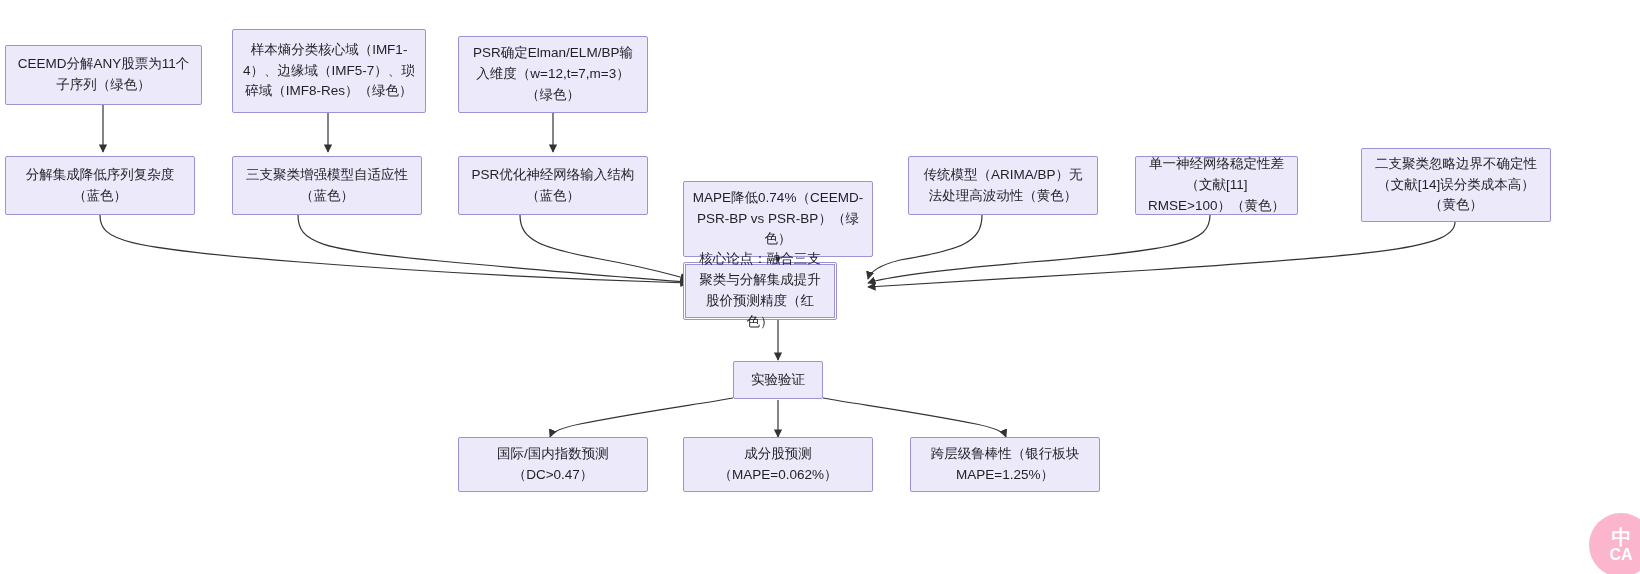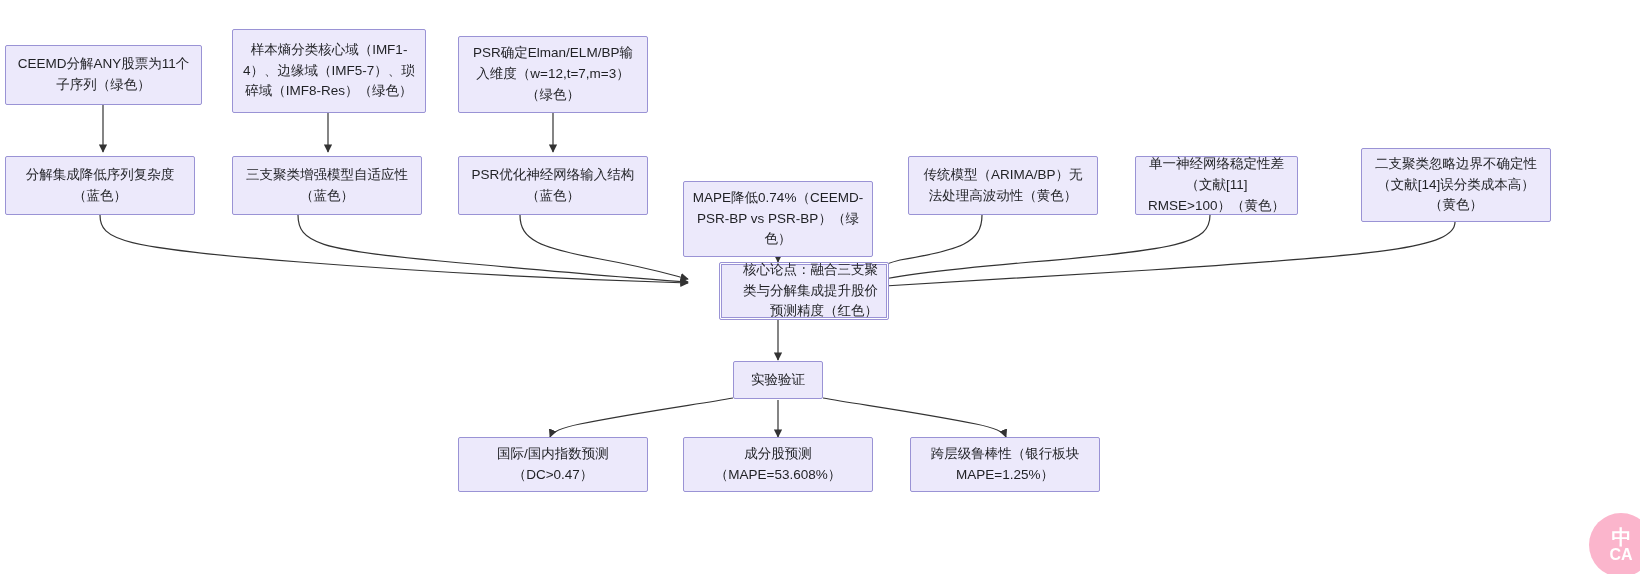--- a/index.html
+++ b/index.html
@@ -147,34 +147,34 @@
   </div>
 
   <div class="node" style="left:1135px; top:156px; width:163px; height:59px;">
     <span>单一神经网络稳定性差（文献[11] RMSE&gt;100）（黄色）</span>
   </div>
 
   <div class="node" style="left:1361px; top:148px; width:190px; height:74px;">
     <span>二支聚类忽略边界不确定性（文献[14]误分类成本高）（黄色）</span>
   </div>
 
-  <div class="node hub" style="left:719px; top:262px; width:170px; height:58px;text-align:right;">
+  <div class="node hub" style="left:683px; top:262px; width:154px; height:58px;">
     <span>核心论点：融合三支聚类与分解集成提升股价预测精度（红色）</span>
   </div>
 
   <div class="node" style="left:733px; top:361px; width:90px; height:38px;">
     <span>实验验证</span>
   </div>
 
   <div class="node" style="left:458px; top:437px; width:190px; height:55px;">
     <span>国际/国内指数预测（DC&gt;0.47）</span>
   </div>
 
   <div class="node" style="left:683px; top:437px; width:190px; height:55px;">
-    <span>成分股预测（MAPE=53.608%）</span>
+    <span>成分股预测（MAPE=0.062%）</span>
   </div>
 
   <div class="node" style="left:910px; top:437px; width:190px; height:55px;">
     <span>跨层级鲁棒性（银行板块MAPE=1.25%）</span>
   </div>
 
   <div class="watermark" style="left:1589px; top:513px;">
     <div class="wm-inner">
       <span>中</span>
       <span class="wm-sub">CA</span>

